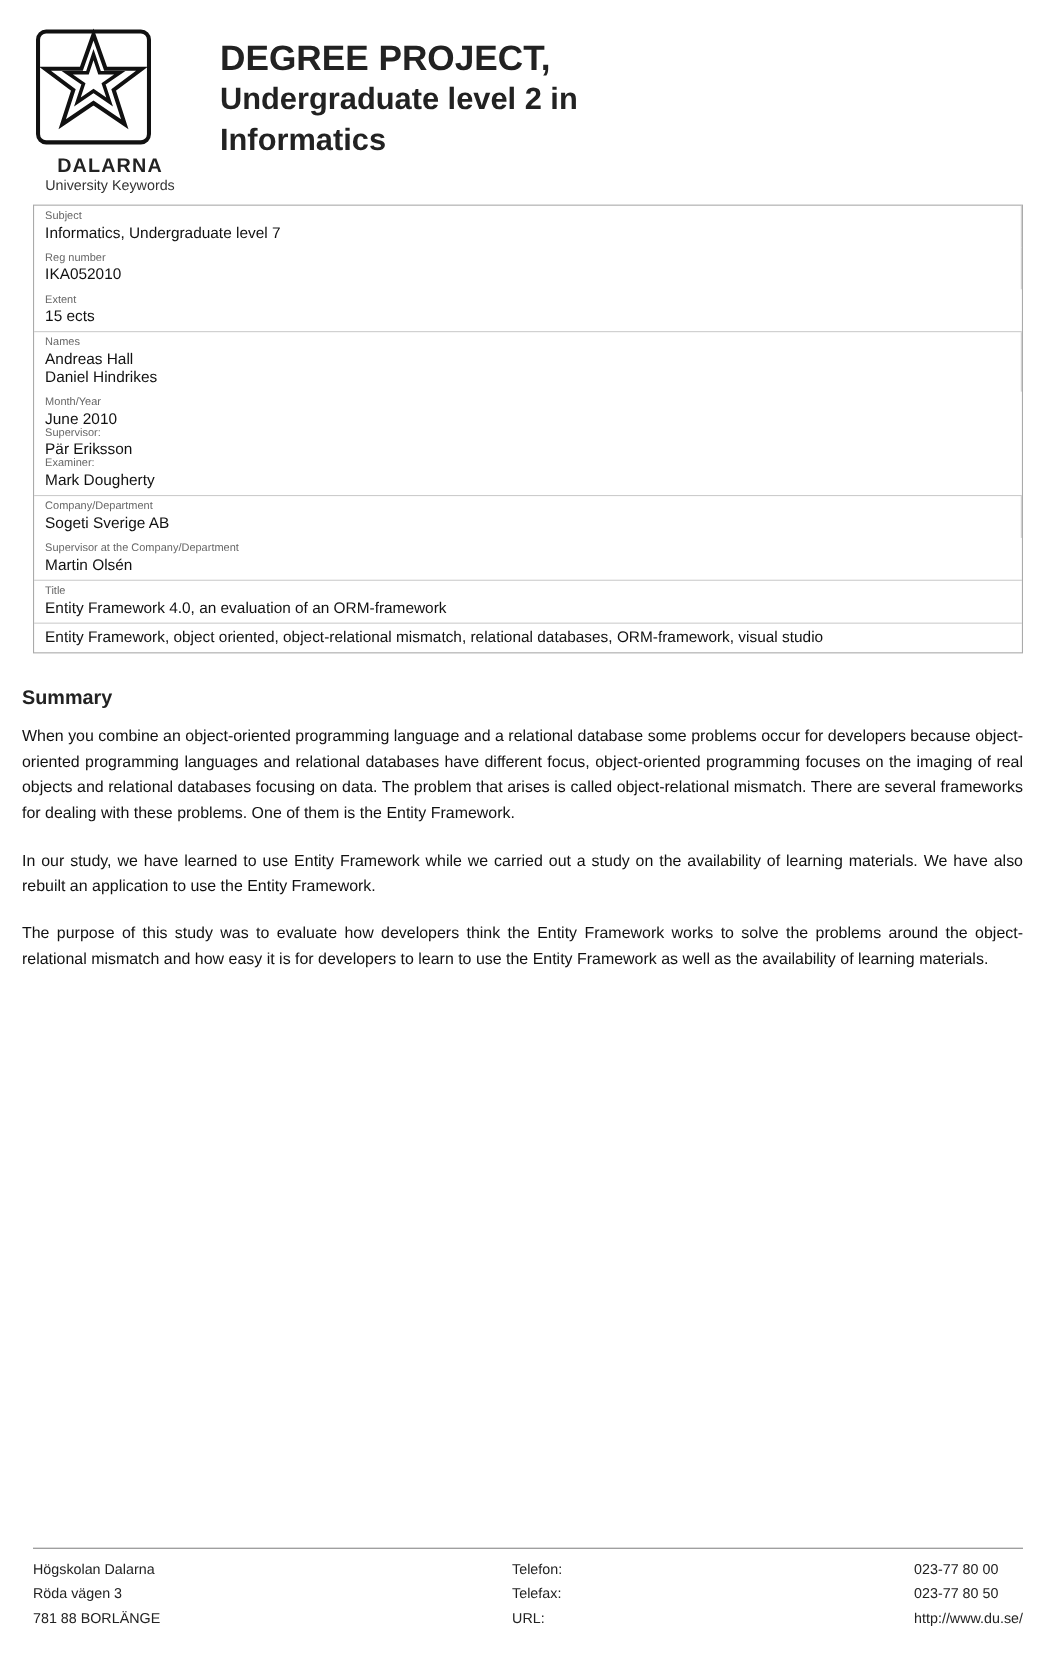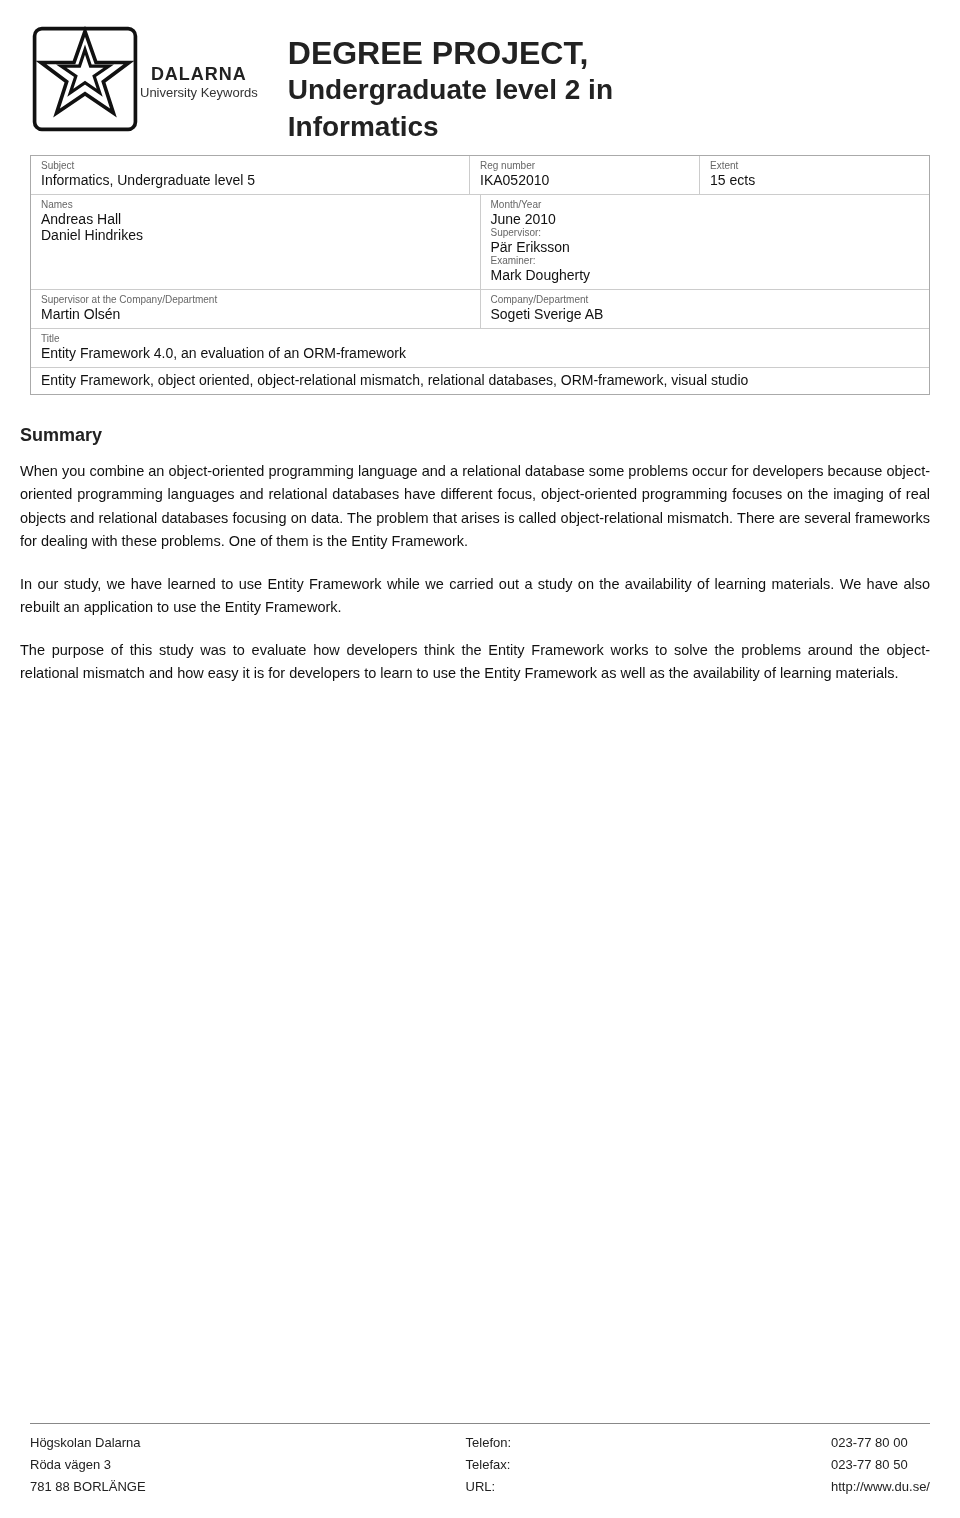--- a/index.html
+++ b/index.html
@@ -22,22 +22,21 @@
     
     .header {
       display: flex;
       flex-direction: row;
       align-items: flex-start;
       padding: 24px 40px 10px 30px;
       gap: 30px;
     }
     .logo-area {
       display: flex;
-      flex-direction: row;
-      align-items: center;
+      flex-direction: column;
       min-width: 140px;
     }
     .logo-svg {
       width: 110px;
       height: 110px;
     }
     .logo-text {
       text-align: center;
       margin-top: 6px;
     }
@@ -75,20 +74,21 @@
       line-height: 1.3;
     }
     
     .info-grid {
       border: 1px solid #aaa;
       margin: 0 30px;
     }
     .info-grid-row {
       display: flex;
       border-bottom: 1px solid #ccc;
+      flex-direction: column;
     }
     .info-grid-row:last-child {
       border-bottom: none;
     }
     .igcell {
       padding: 4px 10px 6px 10px;
       border-right: 1px solid #ccc;
       flex: 1;
     }
     .igcell:last-child {
@@ -118,26 +118,26 @@
     .summary-para {
       font-size: 14.5px;
       line-height: 1.6;
       text-align: justify;
       margin-bottom: 20px;
       color: #111;
     }
     
     .footer {
       border-top: 1.5px solid #888;
-      margin: 20px 30px 12px 30px;
+      margin: 20px 30px 0 30px;
       padding-top: 8px;
       display: flex;
       flex-direction: row;
       justify-content: space-between;
-      padding-bottom: 8px;
+      padding-bottom: 36px;
     }
     .footer-col {
       font-size: 13px;
       color: #222;
       line-height: 1.7;
     }
   </style>
 </head>
 <body>
 
@@ -167,21 +167,21 @@
       <h2>Undergraduate level 2 in</h2>
       <h3>Informatics</h3>
     </div>
   </div>
 
   <div class="info-grid">
 
     <div class="info-grid-row">
       <div class="igcell wide2">
         <span class="lbl">Subject</span>
-        <span class="val">Informatics, Undergraduate level 5</span>
+        <span class="val">Informatics, Undergraduate level 7</span>
       </div>
       <div class="igcell">
         <span class="lbl">Reg number</span>
         <span class="val">IKA052010</span>
       </div>
       <div class="igcell">
         <span class="lbl">Extent</span>
         <span class="val">15 ects</span>
       </div>
     </div>
@@ -197,26 +197,26 @@
         <span class="val">June 2010</span><br>
         <span class="lbl">Supervisor:</span>
         <span class="val">Pär Eriksson</span><br>
         <span class="lbl">Examiner:</span>
         <span class="val">Mark Dougherty</span>
       </div>
     </div>
 
     <div class="info-grid-row">
       <div class="igcell wide2">
+        <span class="lbl">Company/Department</span>
+        <span class="val">Sogeti Sverige AB</span>
+      </div>
+      <div class="igcell wide2">
         <span class="lbl">Supervisor at the Company/Department</span>
         <span class="val">Martin Olsén</span>
-      </div>
-      <div class="igcell wide2">
-        <span class="lbl">Company/Department</span>
-        <span class="val">Sogeti Sverige AB</span>
       </div>
     </div>
 
     <div class="info-grid-row">
       <div class="igcell" style="flex:1;">
         <span class="lbl">Title</span>
         <span class="val">Entity Framework 4.0, an evaluation of an ORM-framework</span>
       </div>
     </div>
 

